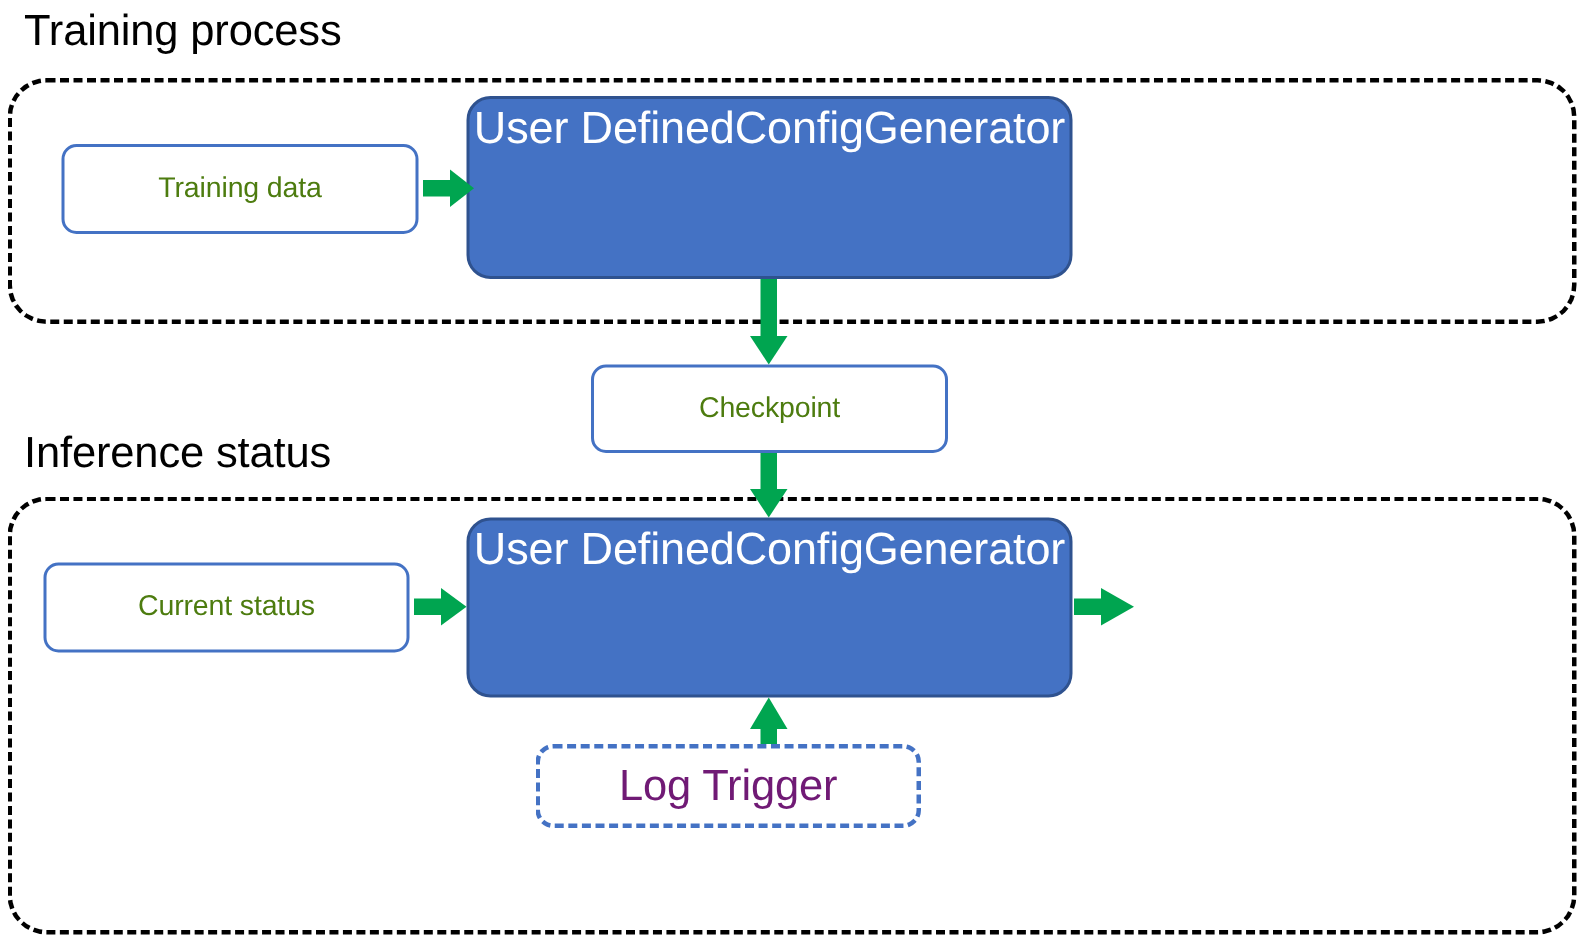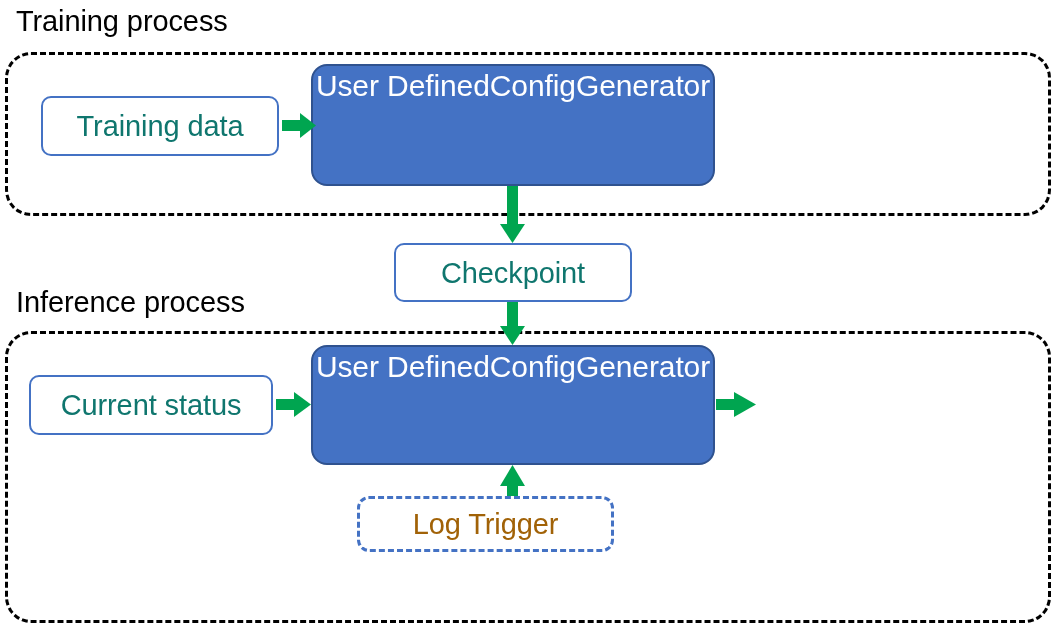--- a/index.html
+++ b/index.html
@@ -44,22 +44,22 @@
   
   .node-plain {
     position: absolute;
     box-sizing: border-box;
     background: #ffffff;
     border: 2px solid #4472C4;
     border-radius: 10px;
     display: flex;
     align-items: center;
     justify-content: center;
-    color: #0f766e;
-    font-size: 29px;
+    color: #4d7c0f;
+    font-size: 19px;
     line-height: 34px;
     white-space: nowrap;
     letter-spacing: -0.1px;
   }
   #node-training-data  { left: 41px;  top: 96px;  width: 238px; height: 60px; }
   #node-checkpoint     { left: 394px; top: 243px; width: 238px; height: 59px; }
   #node-current-status { left: 29px;  top: 375px; width: 244px; height: 60px; }
   #node-output-config  { left: 756px; top: 375px; width: 252px; height: 60px; }
 
   
@@ -85,21 +85,21 @@
   
   .node-trigger {
     position: absolute;
     box-sizing: border-box;
     background: #ffffff;
     border: 3px dashed #4472C4;
     border-radius: 12px;
     display: flex;
     align-items: center;
     justify-content: center;
-    color: #a16207;
+    color: #701a75;
     font-size: 29px;
     line-height: 34px;
     white-space: nowrap;
     letter-spacing: -0.1px;
   }
   #node-log-trigger   { left: 357px; top: 496px; width: 257px; height: 56px; }
   #node-clock-trigger { left: 431px; top: 551px; width: 262px; height: 54px; }
 
   
   #arrow-layer {
@@ -112,21 +112,21 @@
   }
 </style>
 </head>
 <body>
 
 <div id="canvas">
 
   <div class="section-title" id="training-title">Training process</div>
   <div class="section-box" id="training-section"></div>
 
-  <div class="section-title" id="inference-title">Inference process</div>
+  <div class="section-title" id="inference-title">Inference status</div>
   <div class="section-box" id="inference-section"></div>
 
   <div class="node-plain" id="node-training-data">Training data</div>
 
   <div class="node-primary" id="node-generator-train">
     <span>User Defined</span>
     <span>ConfigGenerator</span>
   </div>
 
   <div class="node-plain" id="node-checkpoint">Checkpoint</div>

